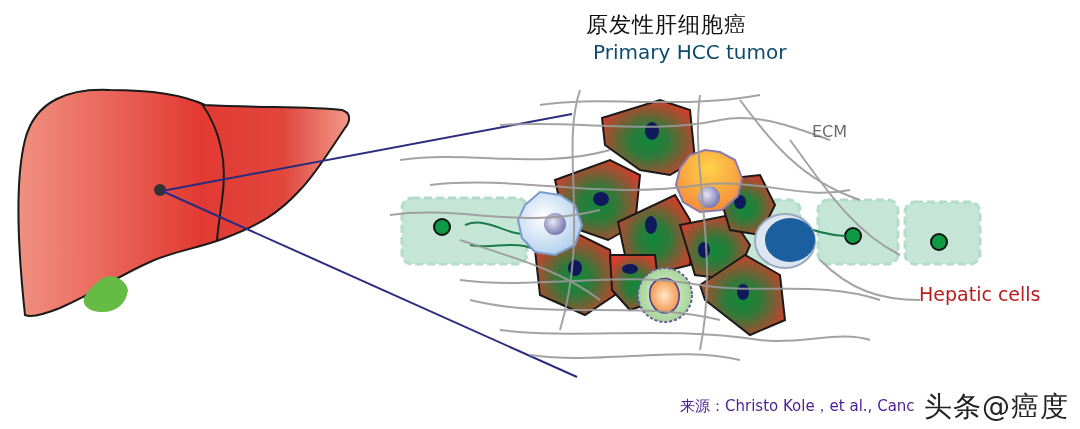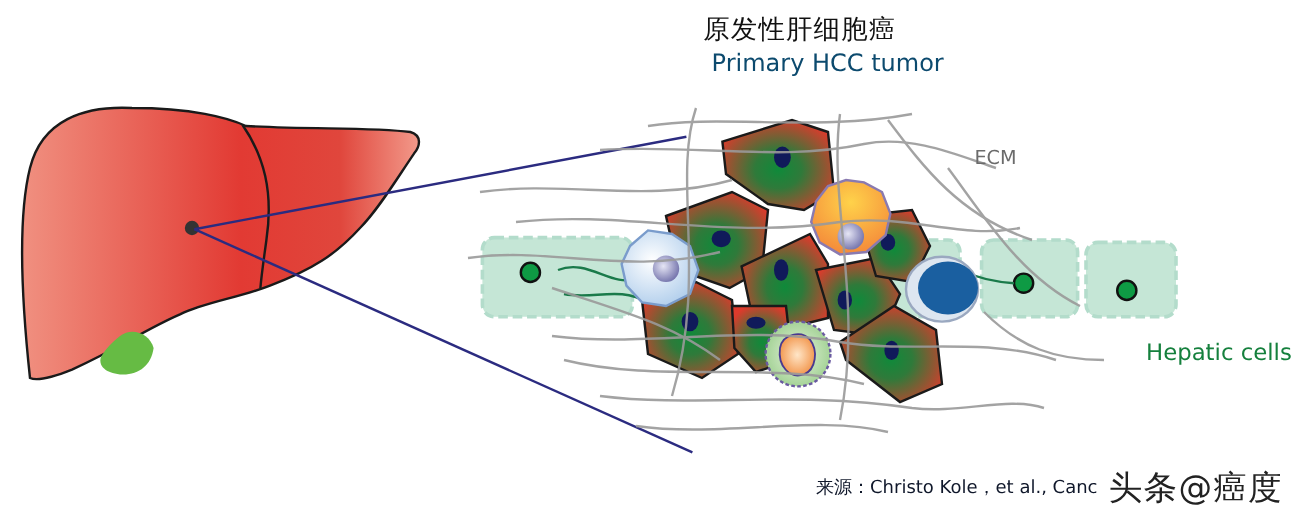--- a/index.html
+++ b/index.html
@@ -1,22 +1,22 @@
 <!DOCTYPE html>
 <html><head>
 <meta charset="utf-8">
 <style>
   html, body { margin: 0; padding: 0; background: #ffffff; }
   body { width: 1080px; height: 429px; position: relative; overflow: hidden; font-family: "Liberation Sans", "DejaVu Sans", sans-serif; }
   #diagram { position: absolute; left: 0; top: 0; width: 1080px; height: 429px; }
   .title-cn { position: absolute; left: 586px; top: 10px; font-size: 22px; color: #111; font-family: "DejaVu Sans", sans-serif; letter-spacing: 1px; }
   .title-en { position: absolute; left: 593px; top: 40px; font-size: 20px; color: #0c4a6e; font-family: "DejaVu Sans", sans-serif; }
   .lbl-ecm { position: absolute; left: 812px; top: 122px; font-size: 16px; color: #6b6b6b; font-family: "DejaVu Sans", sans-serif; }
-  .lbl-hep { position: absolute; left: 955px; top: 283px; font-size: 19px; color: #15803d; font-family: "DejaVu Sans", sans-serif; }
-  .source { position: absolute; left: 680px; top: 397px; font-size: 15px; color: #0f172a; font-family: "DejaVu Sans", sans-serif; }
+  .lbl-hep { position: absolute; left: 919px; top: 283px; font-size: 19px; color: #b91c1c; font-family: "DejaVu Sans", sans-serif; }
+  .source { position: absolute; left: 680px; top: 397px; font-size: 15px; color: #4c1d95; font-family: "DejaVu Sans", sans-serif; }
   .watermark { position: absolute; left: 924px; top: 388px; font-size: 28px; color: #222; font-family: "DejaVu Sans", sans-serif; letter-spacing: 1px; }
 </style>
 </head>
 <body>
 
 <svg id="diagram" viewBox="0 0 1080 429" xmlns="http://www.w3.org/2000/svg">
   <defs>
     <linearGradient id="liverGrad" x1="0" x2="1" y1="0" y2="0">
       <stop offset="0" stop-color="#f09080"></stop>
       <stop offset="0.55" stop-color="#e23a33"></stop>

